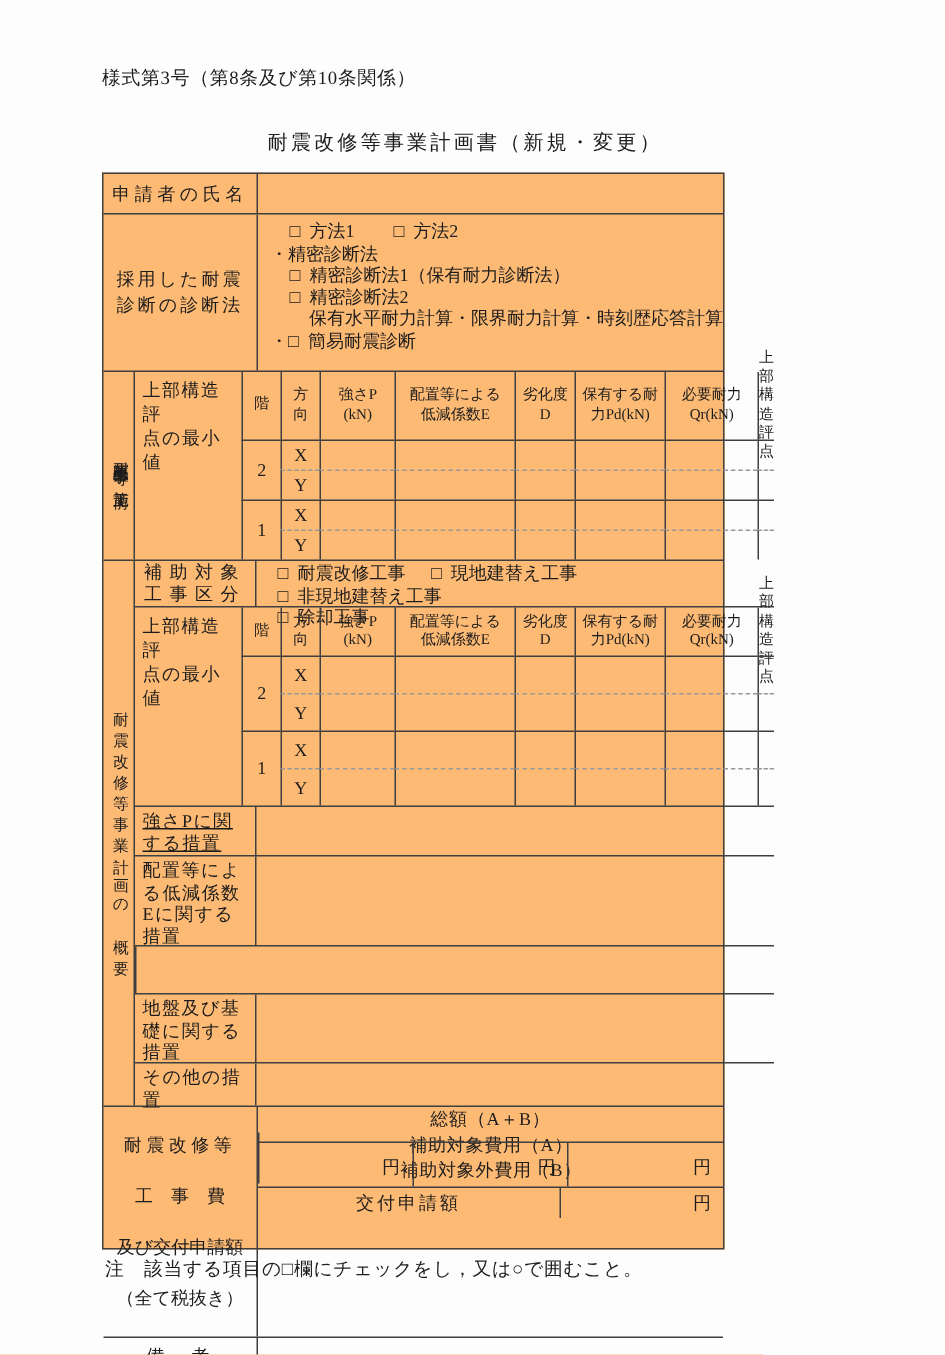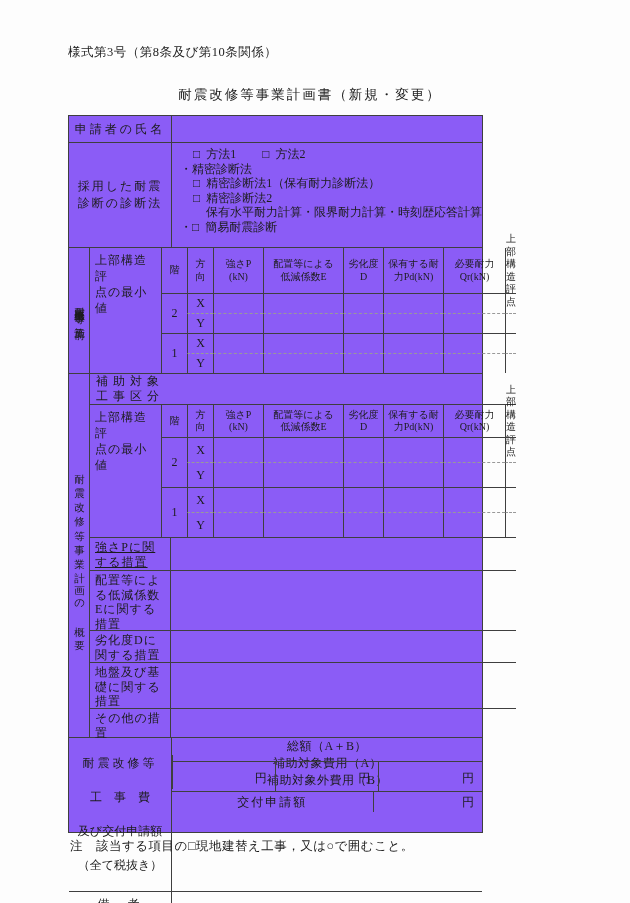--- a/index.html
+++ b/index.html
@@ -8,21 +8,21 @@
   body { background:#fdfdfd; color:var(--ink);
          font-family:"Liberation Serif","DejaVu Serif",serif; }
   .page { position:relative; width:630px; height:903px; overflow:hidden; }
 
   .form-number { position:absolute; left:68px; top:44px; font-size:12.5px; letter-spacing:.5px; }
   .doc-title { position:absolute; left:0; top:86px; width:620px; text-align:center;
                font-size:13.5px; letter-spacing:2px; }
   .footnote { position:absolute; left:70px; top:838px; font-size:12.5px; letter-spacing:.5px; }
 
   .form { position:absolute; left:68px; top:115px; width:415px; height:718px;
-          border:1.4px solid var(--ln); background:#8b5cf6; }
+          border:1.4px solid var(--ln); background:#fdba74; }
 
   .band { display:flex; width:100%; }
   .bt { border-top:1px solid var(--ln); }
   .bl { border-left:1px solid var(--ln); }
 
   
   .label-col { width:102px; flex:0 0 102px; display:flex; align-items:center;
                justify-content:center; text-align:center; font-size:12px;
                white-space:pre-line; line-height:17px; }
   .ls2 { letter-spacing:2px; } .ls3 { letter-spacing:3px; }
@@ -180,20 +180,30 @@
       </div>
     </div>
 
     <div class="band bt">
       <div class="vcell vwide">耐震改修等事業計画の概要</div>
       <div class="fill bl">
 
         <div class="band workcat">
           <div class="wlabel">補助対象
 工事区分</div>
+          <div class="wopts bl">
+            <div>
+              <span class="wopt"><span class="cb">□</span><span>耐震改修工事</span></span>
+              <span class="wopt"><span class="cb">□</span><span>現地建替え工事</span></span>
+              <span class="wopt"><span class="cb">□</span><span>非現地建替え工事</span></span>
+            </div>
+            <div>
+              <span class="wopt"><span class="cb">□</span><span>除却工事</span></span>
+            </div>
+          </div>
         </div>
 
         <div class="egrid rows-plan bt">
           <div class="gc sub">上部構造評
 点の最小値</div>
           <div class="gc h">階</div>
           <div class="gc h">方
 向</div>
           <div class="gc h">強さP
 (kN)</div>
@@ -242,21 +252,20 @@
 
         <div class="band bt measure h33">
           <div class="mlabel">強さPに関する措置</div>
           <div class="fill bl"></div>
         </div>
         <div class="band bt measure h60">
           <div class="mlabel">配置等による低減係数Eに関する措置</div>
           <div class="fill bl"></div>
         </div>
         <div class="band bt measure h32">
-          <div class="mlabel">劣化度Dに関する措置</div>
           <div class="fill bl"></div>
         </div>
         <div class="band bt measure h46">
           <div class="mlabel">地盤及び基礎に関する措置</div>
           <div class="fill bl"></div>
         </div>
         <div class="band bt measure h29">
           <div class="mlabel">その他の措置</div>
           <div class="fill bl"></div>
         </div>
@@ -299,15 +308,15 @@
       </div>
     </div>
 
     <div class="band bt remarks">
       <div class="label-col ls3">備　考</div>
       <div class="fill bl"></div>
     </div>
 
   </div>
 
-  <div class="footnote">注　該当する項目の□現地建替え工事，又は○で囲むこと。</div>
+  <div class="footnote">注　該当する項目の□欄にチェックをし，又は○で囲むこと。</div>
 
 </div>
 
 </body></html>

